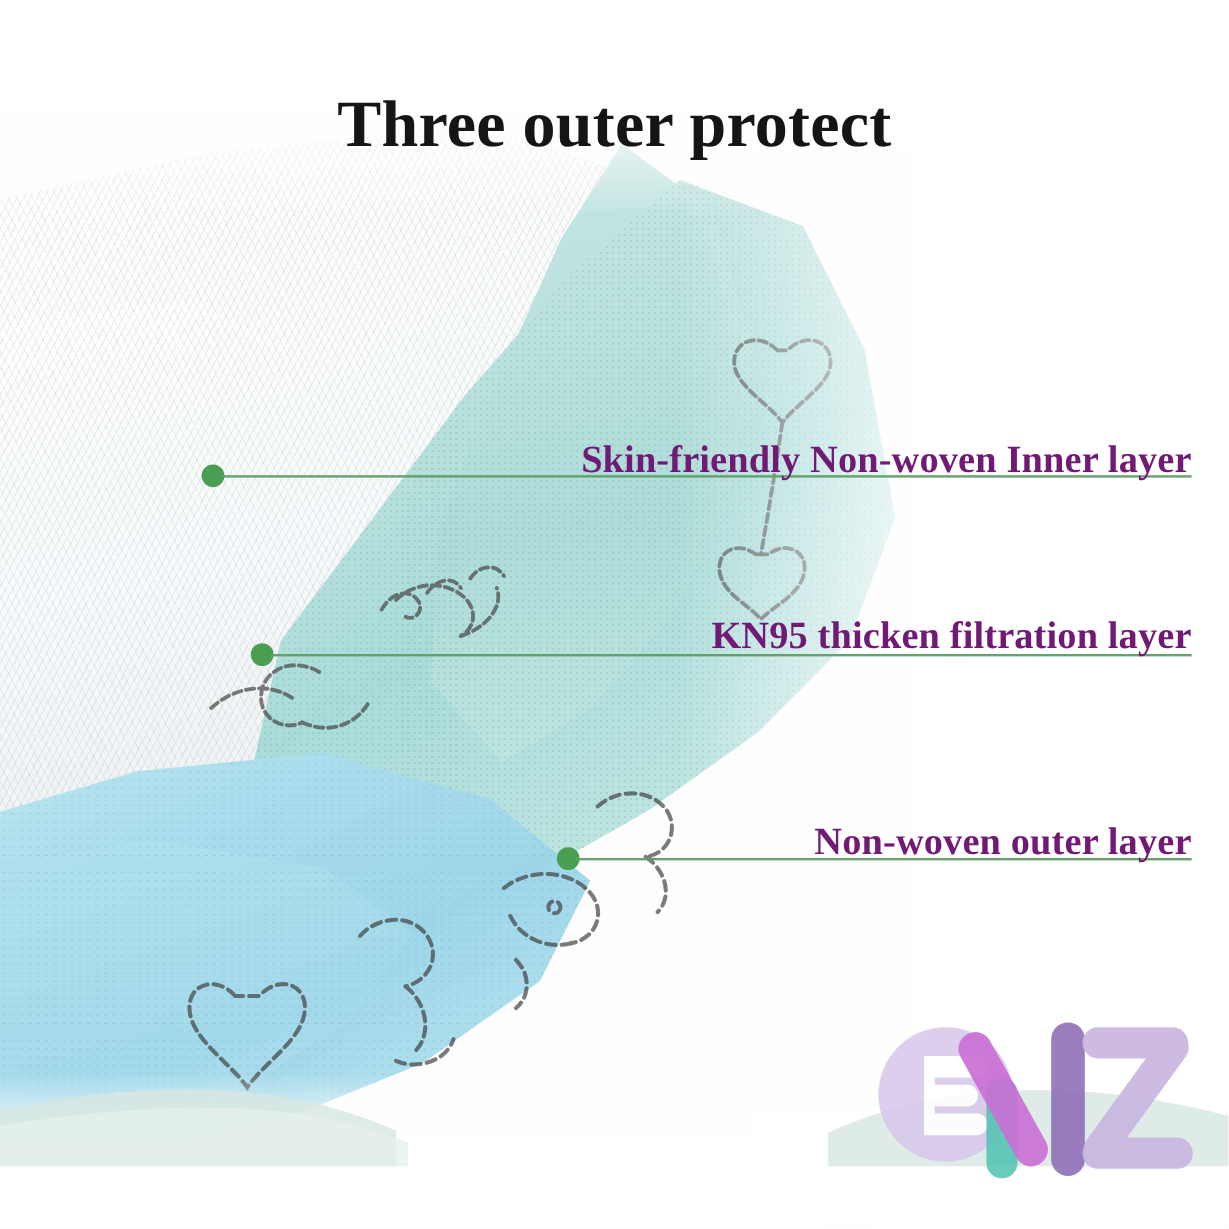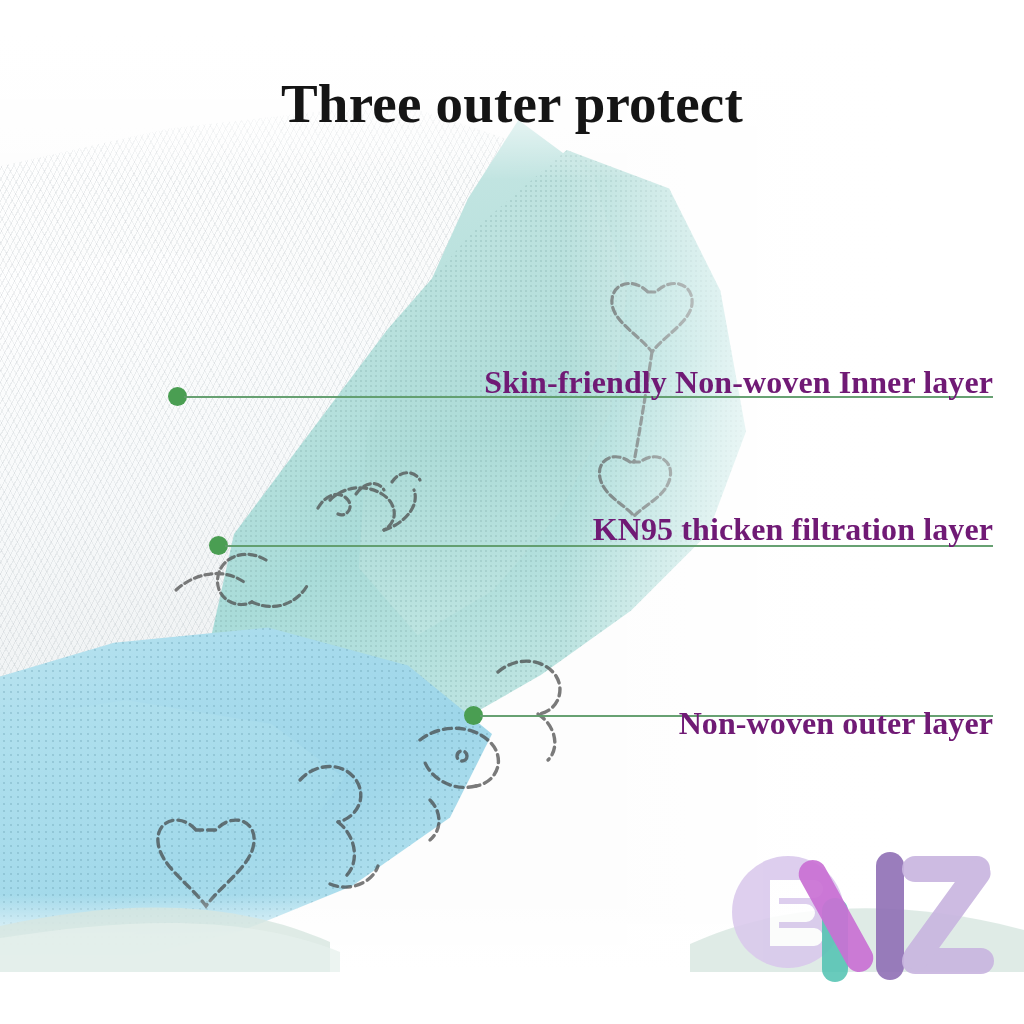--- a/index.html
+++ b/index.html
@@ -319,21 +319,21 @@
 
   <div class="callout">
     <div class="dot" style="left:209px; top:536px;"></div>
     <div class="lead" style="left:225px; top:545px; width:768px;"></div>
     <div class="lbl" style="left:400px; top:511px; width:593px;">KN95 thicken filtration layer</div>
   </div>
 
   <div class="callout">
     <div class="dot" style="left:464px; top:706px;"></div>
     <div class="lead" style="left:480px; top:715px; width:513px;"></div>
-    <div class="lbl" style="left:560px; top:683px; width:433px;margin-top:22px;">Non-woven outer layer</div>
+    <div class="lbl" style="left:560px; top:683px; width:433px;">Non-woven outer layer</div>
   </div>
 
   <div class="logo">
     <svg viewBox="0 0 272 150" width="272" height="150">
       <defs>
         <clipPath id="circClip">
           <circle cx="62" cy="76" r="56"></circle>
         </clipPath>
       </defs>
 

